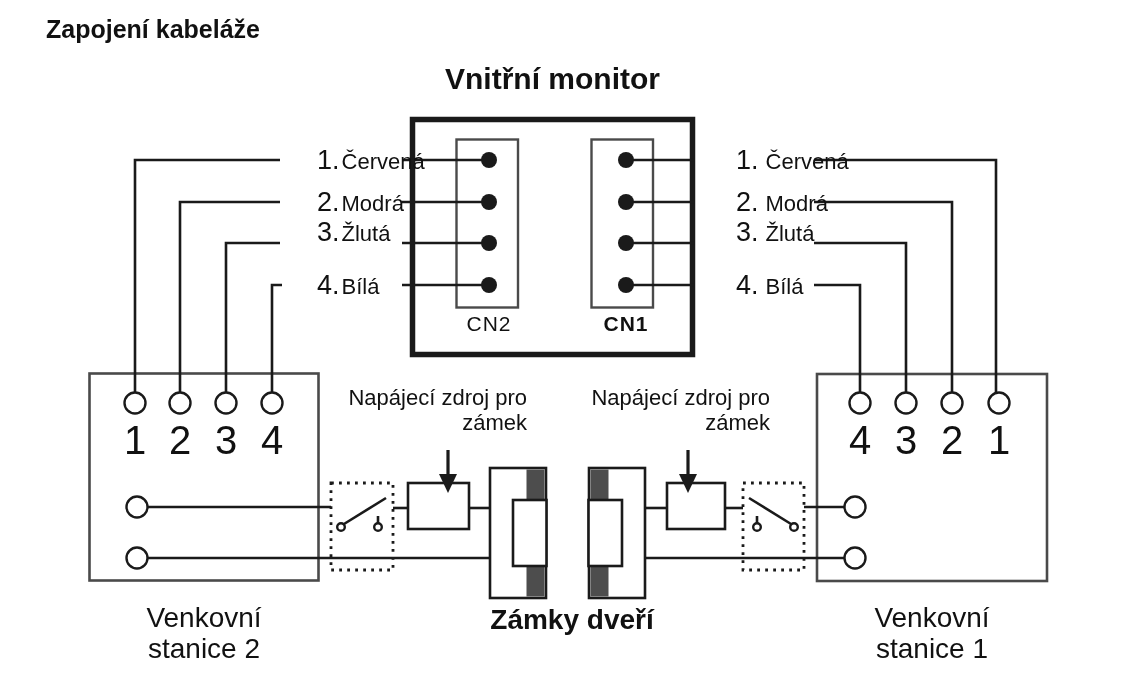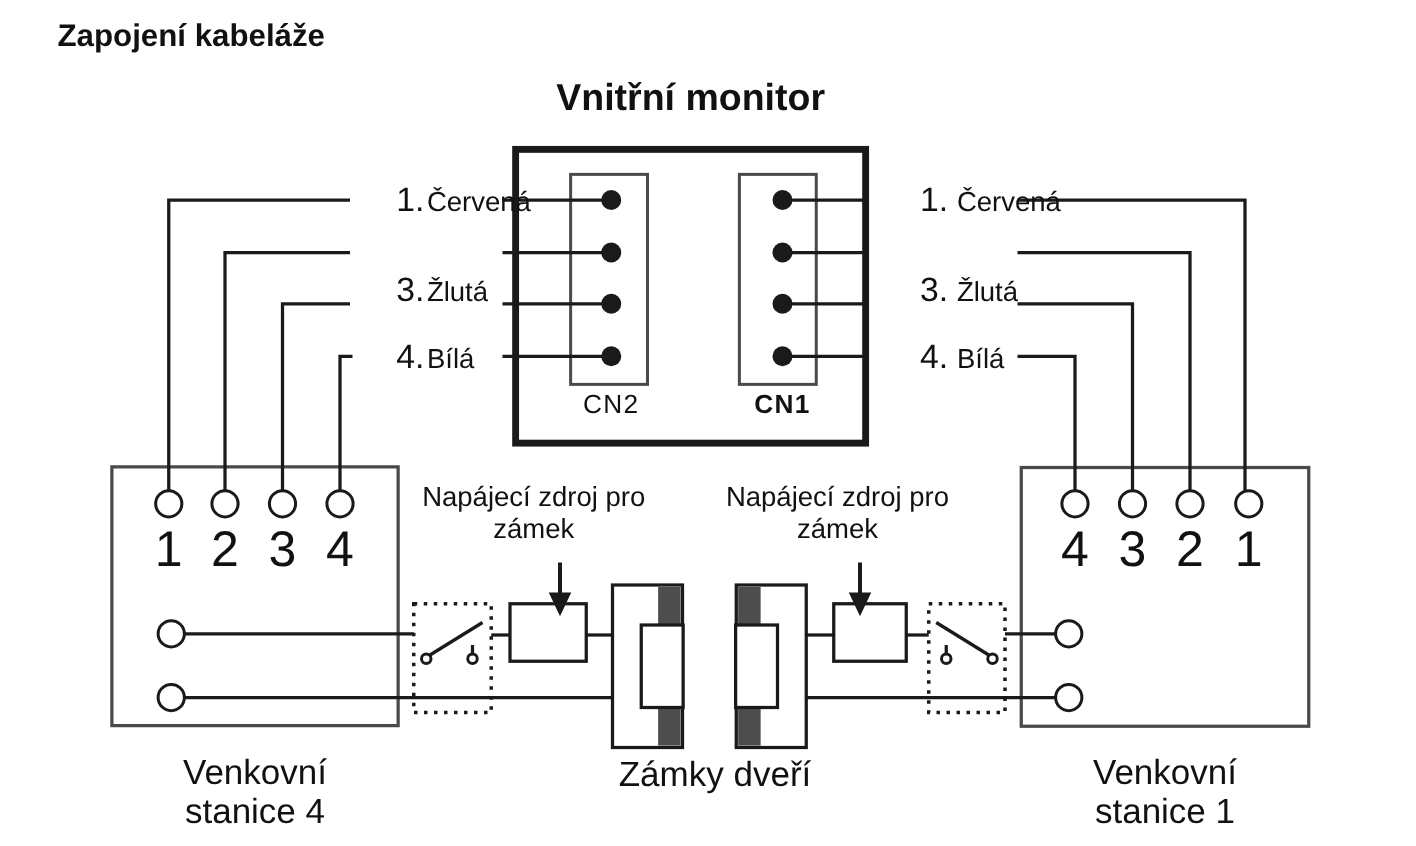--- a/index.html
+++ b/index.html
@@ -26,27 +26,27 @@
 
   .wirelabel{height:36px;line-height:36px;}
   .wirelabel .num{font-size:27px;}
   .wirelabel .name{font-size:22px;}
   .wl-left{left:281px;margin-left:36px;} .wl-left .name{margin-left:2px;}
   .wl-right{left:695px;margin-left:41px;} .wl-right .name{margin-left:7px;}
   .row1{top:142px;} .row2{top:184px;} .row3{top:214px;} .row4{top:267px;}
 
   .termnum{top:418px;width:44px;text-align:center;font-size:40px;line-height:44px;}
 
-  .psu-label{top:385px;width:200px;text-align:center;font-size:22px;line-height:25px;white-space:normal;}
+  .psu-label{top:385px;width:200px;text-align:right;font-size:22px;line-height:25px;white-space:normal;}
   .psu-left{left:327px;} .psu-right{left:570px;}
 
   .station-label{top:602px;width:200px;text-align:center;font-size:28px;font-weight:normal;line-height:31px;white-space:normal;}
   .st-left{left:104px;} .st-right{left:832px;}
 
-  .locks-label{left:472px;top:604px;width:200px;text-align:center;font-size:28px;font-weight:normal;}
+  .locks-label{left:472px;top:604px;width:200px;text-align:center;font-size:28px;font-weight:bold;}
 </style>
 </head>
 <body>
 
 <div id="stage">
 
   <svg id="geom" viewBox="0 0 1133 677">
 
     <g>
       <rect class="thickbox" x="412.5" y="119.5" width="280" height="235"></rect>
@@ -191,29 +191,35 @@
 
   <div class="t monitor-title">Vnitřní monitor</div>
   <div class="t page-title">Zapojení kabeláže</div>
 
   <div class="t cnlabel cn2">CN2</div>
   <div class="t cnlabel cn1">CN1</div>
 
   <div class="t wirelabel wl-left row1">
     <span class="num">1.</span><span class="name">Červená</span>
   </div>
+  <div class="t wirelabel wl-left row2">
+    <span class="num">2.</span><span class="name">Modrá</span>
+  </div>
   <div class="t wirelabel wl-left row3">
     <span class="num">3.</span><span class="name">Žlutá</span>
   </div>
   <div class="t wirelabel wl-left row4">
     <span class="num">4.</span><span class="name">Bílá</span>
   </div>
 
   <div class="t wirelabel wl-right row1">
     <span class="num">1.</span><span class="name">Červená</span>
+  </div>
+  <div class="t wirelabel wl-right row2">
+    <span class="num">2.</span><span class="name">Modrá</span>
   </div>
   <div class="t wirelabel wl-right row3">
     <span class="num">3.</span><span class="name">Žlutá</span>
   </div>
   <div class="t wirelabel wl-right row4">
     <span class="num">4.</span><span class="name">Bílá</span>
   </div>
 
   <div class="t termnum" style="left:113px;">1</div>
   <div class="t termnum" style="left:158px;">2</div>
@@ -229,21 +235,21 @@
     <div>Napájecí zdroj pro</div>
     <div>zámek</div>
   </div>
   <div class="t psu-label psu-right">
     <div>Napájecí zdroj pro</div>
     <div>zámek</div>
   </div>
 
   <div class="t station-label st-left">
     <div>Venkovní</div>
-    <div>stanice 4</div>
+    <div>stanice 2</div>
   </div>
   <div class="t station-label st-right">
     <div>Venkovní</div>
     <div>stanice 1</div>
   </div>
   <div class="t locks-label">Zámky dveří</div>
 
 </div>
 
 </body></html>

